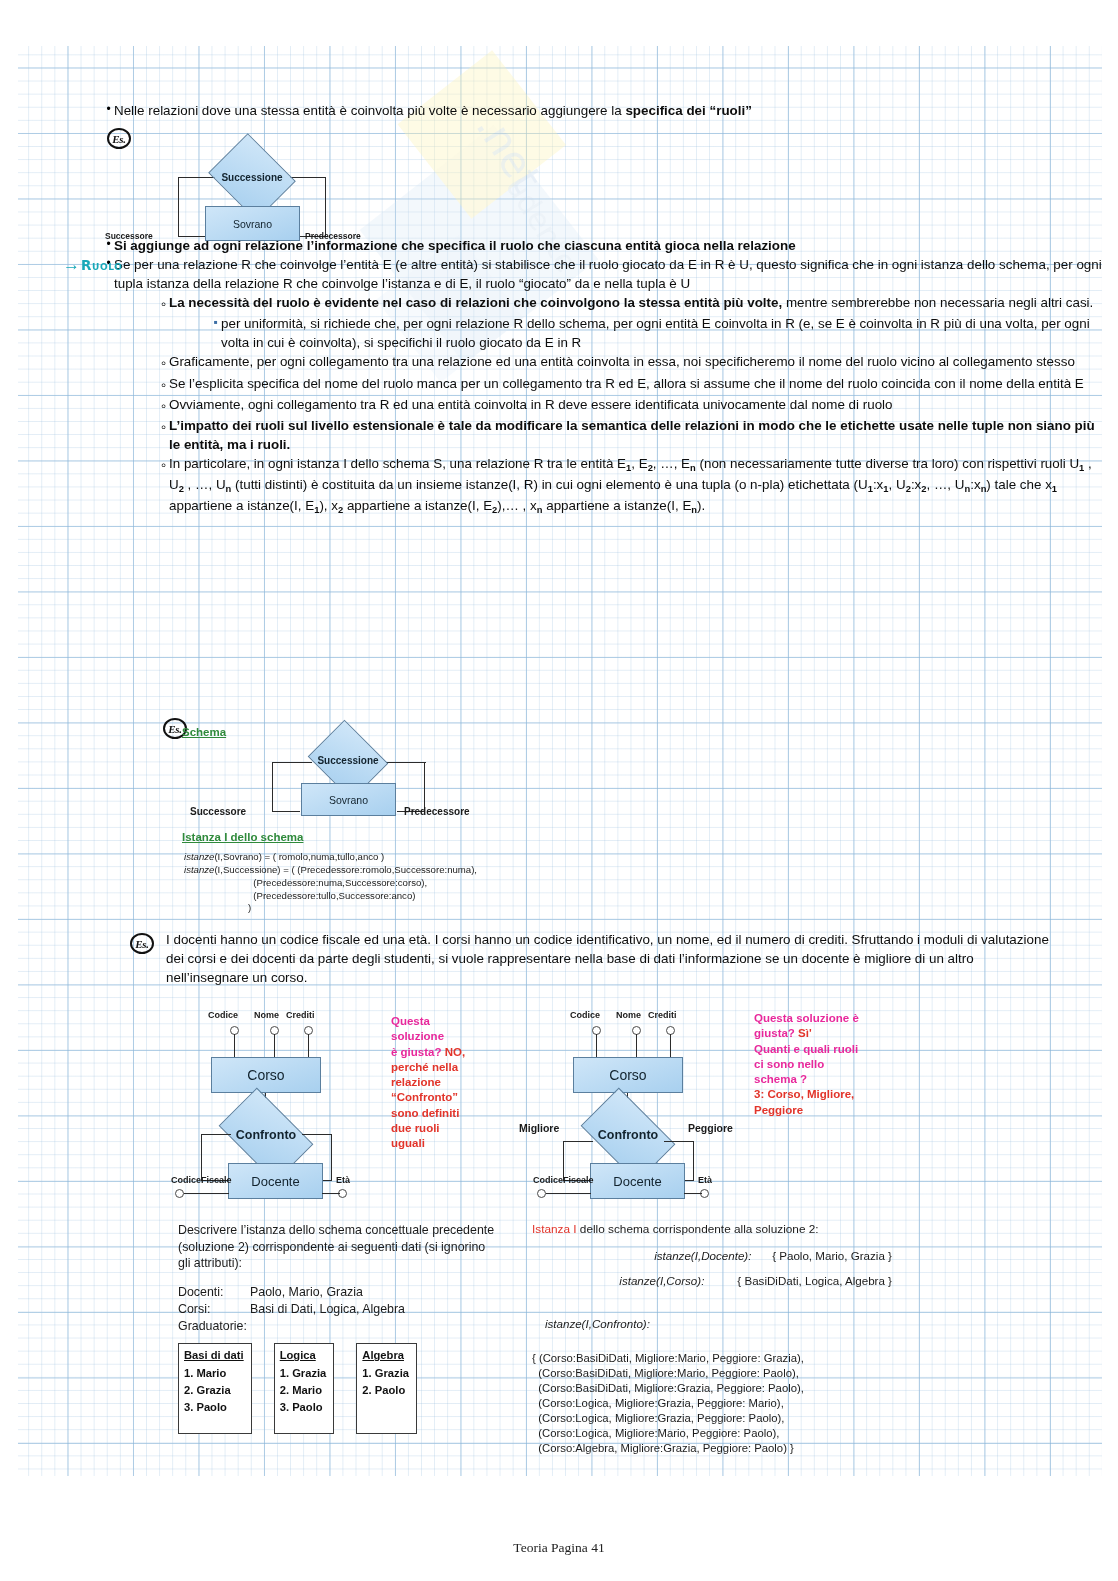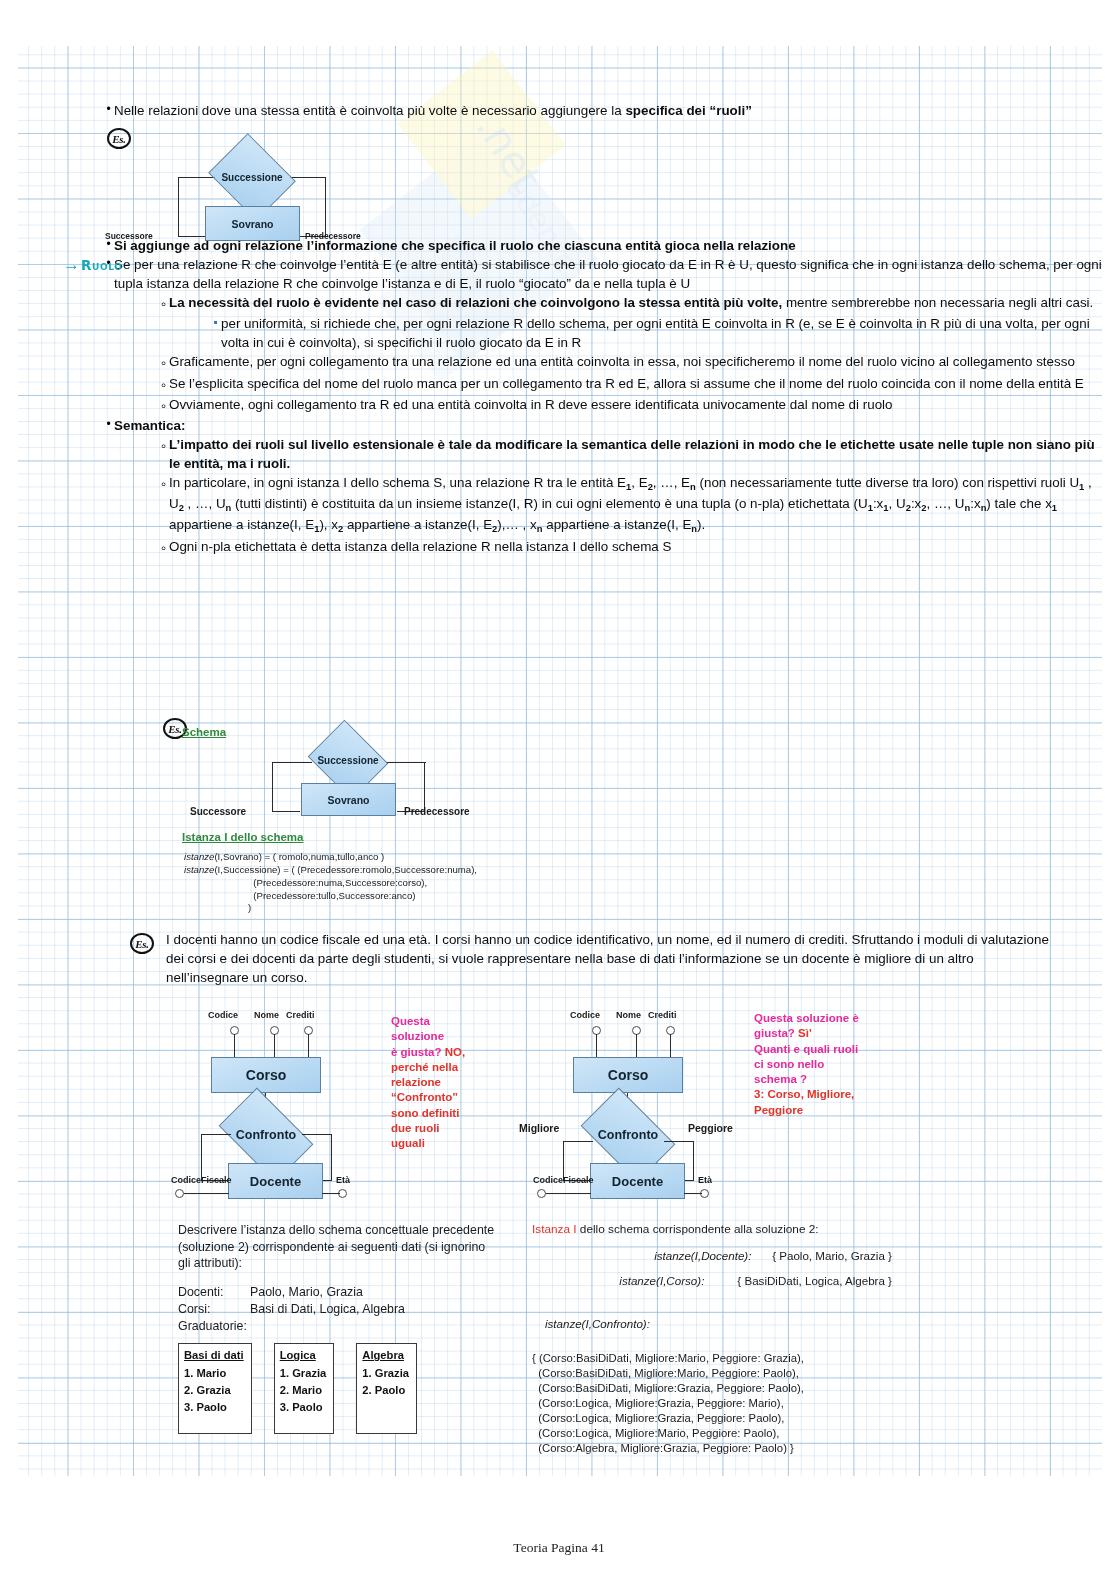--- a/index.html
+++ b/index.html
@@ -90,21 +90,21 @@
     font-variant:small-caps; letter-spacing:.6px;
   }
 
   
   .er{ position:relative; }
   .ent{
     position:absolute;
     background:linear-gradient(160deg,#cfe6f8 0%, #a8d0ef 100%);
     border:1.2px solid #5b7f9e;
     display:flex; align-items:center; justify-content:center;
-    font-weight:bold; color:#12232e;
+    font-weight:normal; color:#12232e;
     font-family:"Liberation Sans", sans-serif;
   }
   .dia-wrap{ position:absolute; }
   .dia-wrap .dshape{
     position:absolute; inset:0;
     background:linear-gradient(160deg,#cfe6f8 0%,#a8d0ef 100%);
     border:1.2px solid #5b7f9e;
     transform:rotate(45deg);
   }
   .dia-wrap .dlabel{
@@ -215,39 +215,31 @@
         <span class="btext">Graficamente, per ogni collegamento tra una relazione ed una entità coinvolta in essa, noi specificheremo il nome del ruolo vicino al collegamento stesso</span>
       </div>
       <div class="bullet-row txt lvl2">
         <span class="bul circ"></span>
         <span class="btext">Se l’esplicita specifica del nome del ruolo manca per un collegamento tra R ed E, allora si assume che il nome del ruolo coincida con il nome della entità E</span>
       </div>
       <div class="bullet-row txt lvl2">
         <span class="bul circ"></span>
         <span class="btext">Ovviamente, ogni collegamento tra R ed una entità coinvolta in R deve essere identificata univocamente dal nome di ruolo</span>
       </div>
-      <div class="bullet-row txt lvl1">
-        <span class="bul disc"></span>
-        <span class="btext b">Semantica:</span>
-      </div>
       <div class="bullet-row txt lvl2">
         <span class="bul circ"></span>
         <span class="btext b">L’impatto dei ruoli sul livello estensionale è tale da modificare la semantica delle relazioni in modo che le etichette usate nelle tuple non siano più le entità, ma i ruoli.</span>
       </div>
     </div>
 
   <div class="bullet-row txt lvl2">
     <span class="bul circ"></span>
     <span class="btext" id="formula-text">In particolare, in ogni istanza I dello schema S, una relazione R tra le entità E<sub>1</sub>, E<sub>2</sub>, …, E<sub>n</sub> (non necessariamente tutte diverse tra loro) con rispettivi ruoli U<sub>1</sub> , U<sub>2</sub> , …, U<sub>n</sub> (tutti distinti) è costituita da un insieme istanze(I, R) in cui ogni elemento è una tupla (o n-pla) etichettata (U<sub>1</sub>:x<sub>1</sub>, U<sub>2</sub>:x<sub>2</sub>, …, U<sub>n</sub>:x<sub>n</sub>) tale che x<sub>1</sub> appartiene a istanze(I, E<sub>1</sub>), x<sub>2</sub> appartiene a istanze(I, E<sub>2</sub>),… , x<sub>n</sub> appartiene a istanze(I, E<sub>n</sub>).</span>
   </div>
 
-  <div class="bullet-row txt lvl2" style="margin-top:1px;">
-    <span class="bul circ"></span>
-    <span class="btext">Ogni n-pla etichettata è detta istanza della relazione R nella istanza I dello schema S</span>
-  </div>
 
   <div class="es-stamp" style="position:absolute; left:145px; top:672px;">Es.</div>
 
   <div class="es-stamp" style="position:absolute; left:112px; top:887px;">Es.</div>
 
   <div class="txt" style="position:absolute; left:148px; top:884px; width:892px;">I docenti hanno un codice fiscale ed una età. I corsi hanno un codice identificativo, un nome, ed il numero di crediti. Sfruttando i moduli di valutazione dei corsi e dei docenti da parte degli studenti, si vuole rappresentare nella base di dati l’informazione se un docente è migliore di un altro nell’insegnare un corso.</div>
 </div>
 
 <div id="diag1" class="er">
 

